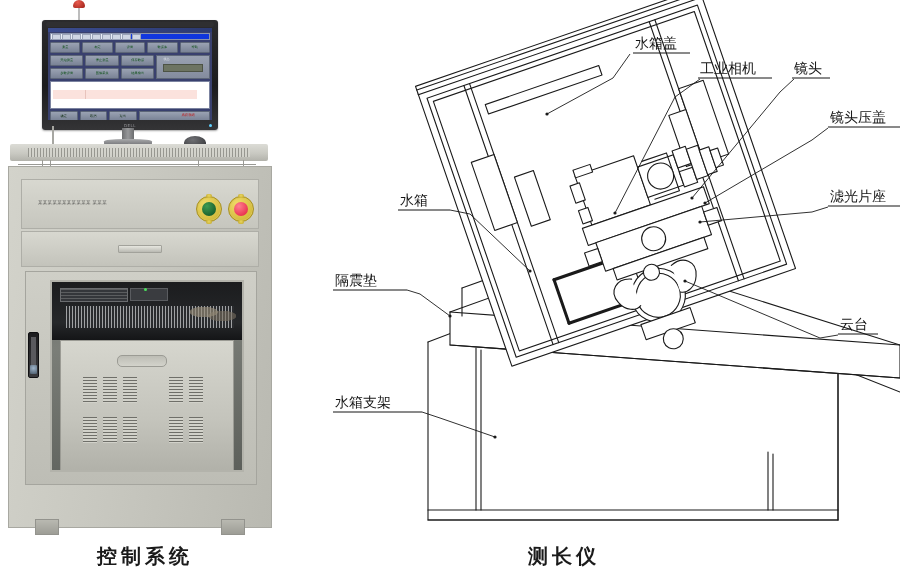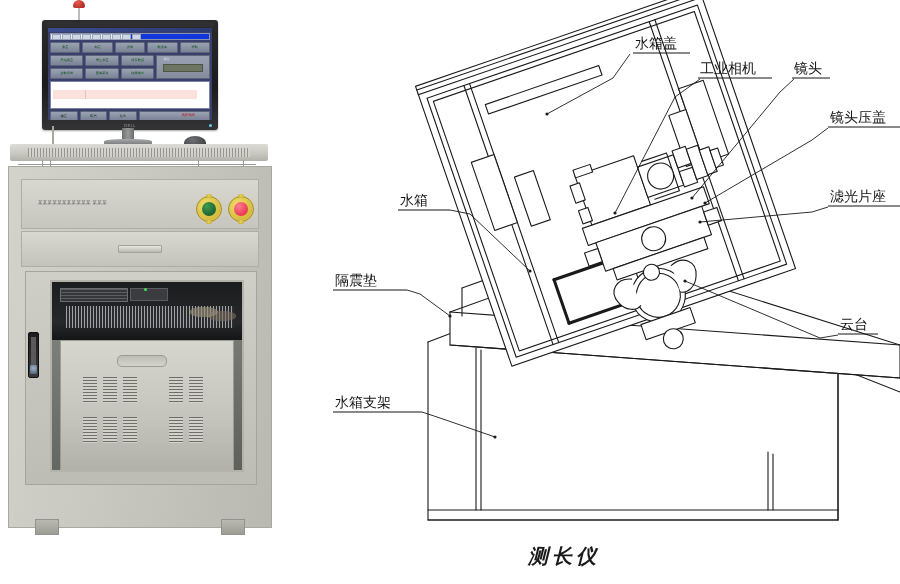--- a/index.html
+++ b/index.html
@@ -393,21 +393,21 @@
   .caption {
     position: absolute;
     font-family: "DejaVu Sans", "Liberation Sans", sans-serif;
     font-size: 20px;
     font-weight: 700;
     color: #1a1a1a;
     letter-spacing: 4px;
     white-space: nowrap;
   }
   #caption-left  { left: 97px;  top: 543px; }
-  #caption-right { left: 528px; top: 543px; font-style: italic; }
+  #caption-right { left: 528px; top: 543px; }
 
   
 </style>
 </head>
 <body>
 
 <div id="figure">
 
   <div id="control-system">
 
@@ -691,15 +691,16 @@
 
         <text x="35" y="285">隔震垫</text>
         <line x1="33" y1="290" x2="107" y2="290" stroke="#141414" stroke-width="1"></line>
 
         <text x="35" y="407">水箱支架</text>
         <line x1="33" y1="412" x2="122" y2="412" stroke="#141414" stroke-width="1"></line>
       </g>
     </svg>
   </div>
 
+  <div class="caption" id="caption-left">控制系统</div>
   <div class="caption" id="caption-right">测长仪</div>
 
 </div>
 
 </body></html>

